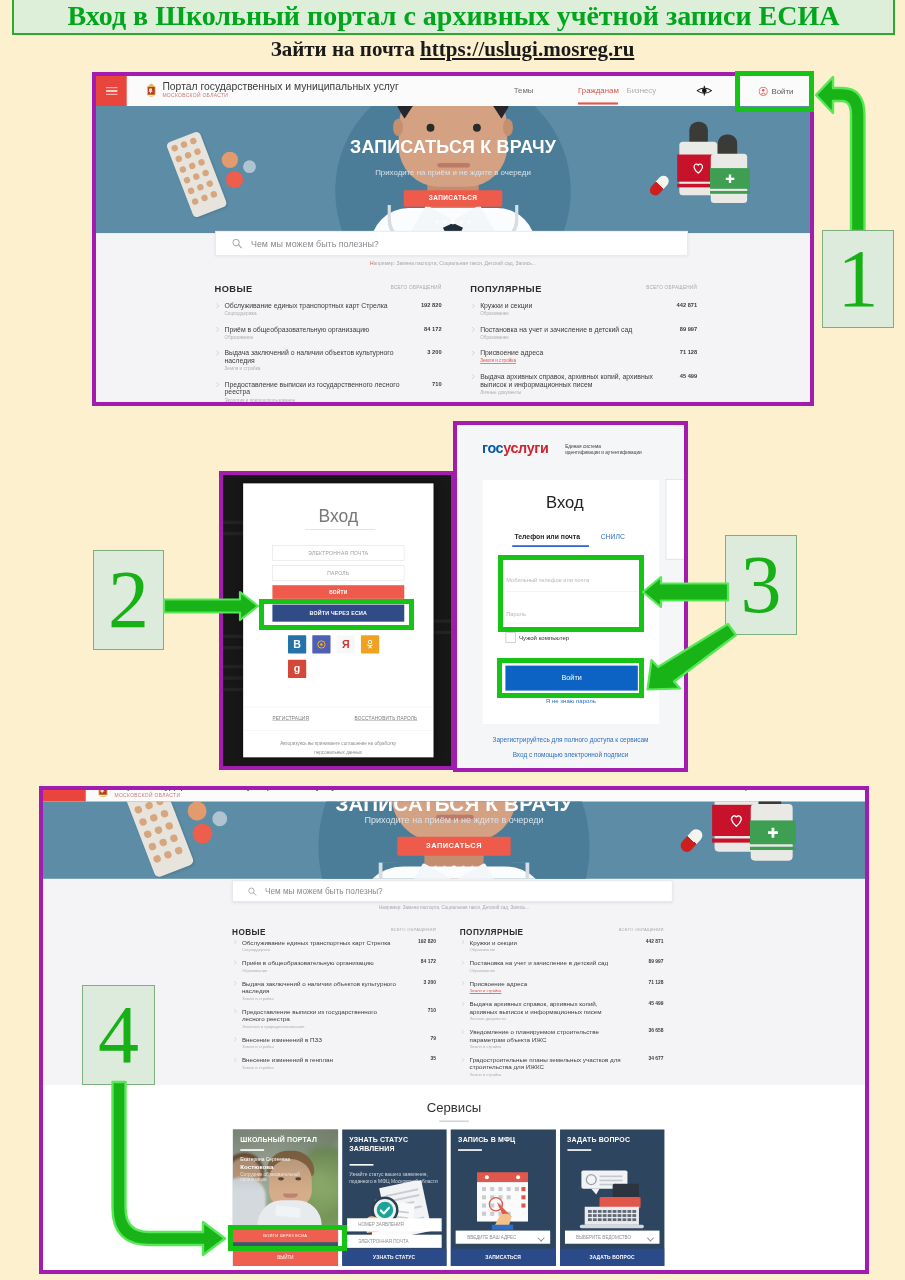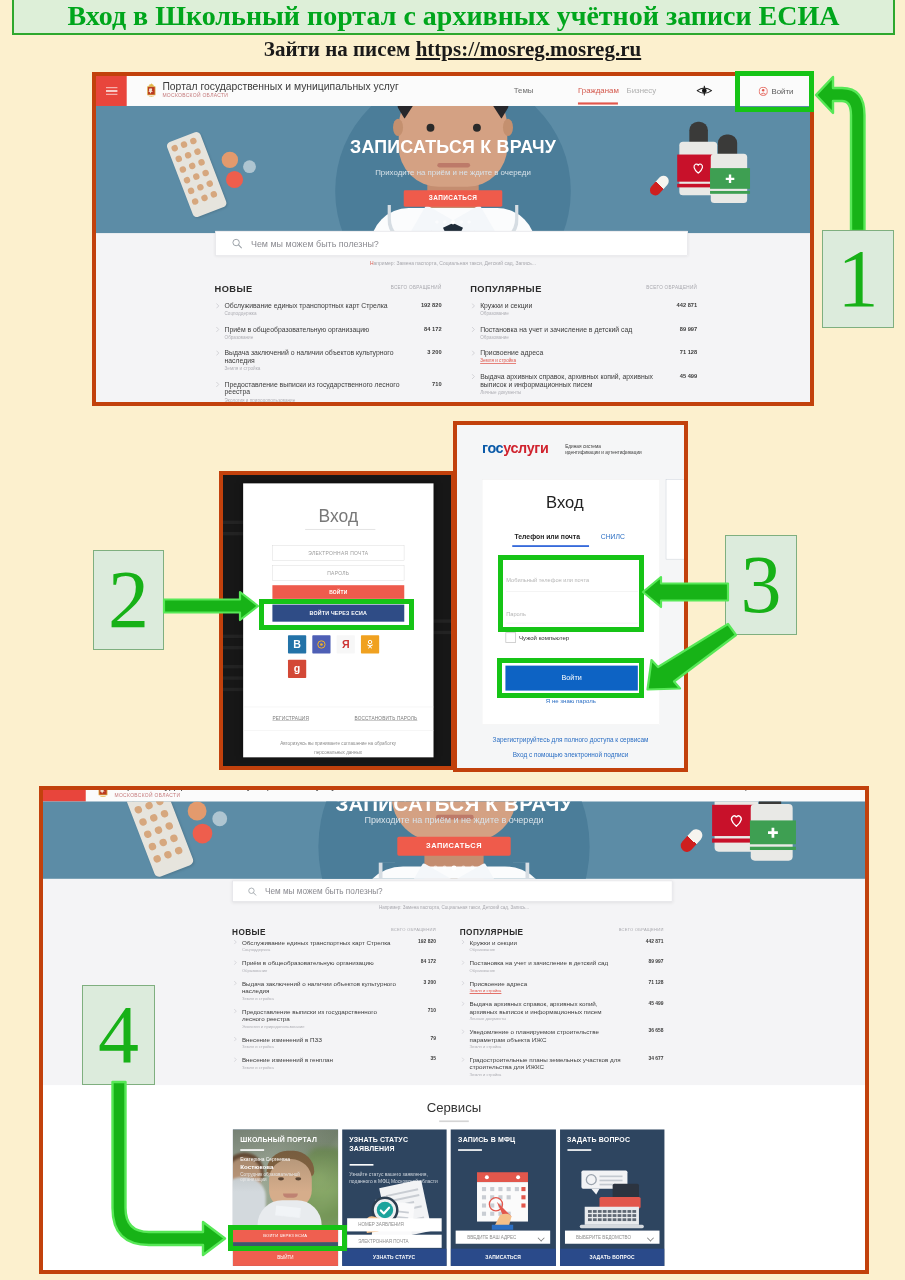--- a/index.html
+++ b/index.html
@@ -8,21 +8,21 @@
 body { background:#FCF0CE; font-family:"Liberation Sans", sans-serif; position:relative; }
 #page { position:absolute; left:0; top:0; width:905px; height:1280px; }
 
 .title-box{ position:absolute; left:12px; top:-4px; width:883px; height:39px;
   border:2px solid #2EA82E; background:#DDEFD8; display:flex; align-items:center; justify-content:center; }
 .title-text{ font-family:"Liberation Serif", serif; font-weight:bold; font-size:28px; color:#00A61C;
   white-space:nowrap; }
 .subtitle{ position:absolute; left:0; top:37px; width:905px; text-align:center;
   font-family:"Liberation Serif", serif; font-weight:bold; font-size:21px; color:#1A1A1A; }
 
-.frame{ position:absolute; border:4px solid #c2410c; background:#22c55e; overflow:hidden; }
+.frame{ position:absolute; border:4px solid #a21caf; background:#22c55e; overflow:hidden; }
 
 .stepbox{ position:absolute; background:#DCEBDC; border:1px solid #7FAF7F;
   display:flex; align-items:center; justify-content:center; }
 .stepbox span{ font-family:"Liberation Serif", serif; font-size:82px; color:#17B117; line-height:1; }
 
 .hl{ position:absolute; border:5px solid #16C416; }
 .arrow{ position:absolute; }
 
 
 .pz{ position:absolute; left:0; top:0; width:1000px; height:1000px; background:#F4F4F6;
@@ -258,21 +258,21 @@
 
 </style>
 </head>
 <body>
 
 <div id="page">
 
 <div class="title-box">
   <div class="title-text">Вход в Школьный портал с архивных учётной записи ЕСИА</div>
 </div>
-<div class="subtitle"><span>Зайти на писем </span><span style="text-decoration:underline">https://mosreg.mosreg.ru</span></div>
+<div class="subtitle"><span>Зайти на почта </span><span style="text-decoration:underline">https://uslugi.mosreg.ru</span></div>
 
 <div class="frame" style="left:92px; top:72px; width:722px; height:334px;">
   <div style="position:absolute;left:0;top:0;width:714px;height:326px;overflow:hidden;">
     <div style="transform:scale(0.714); transform-origin:0 0; width:1000px; height:460px;">
 
 <div class="pz">
 
   <div class="pz-header">
     <div class="pz-burger">
                 <i></i>

